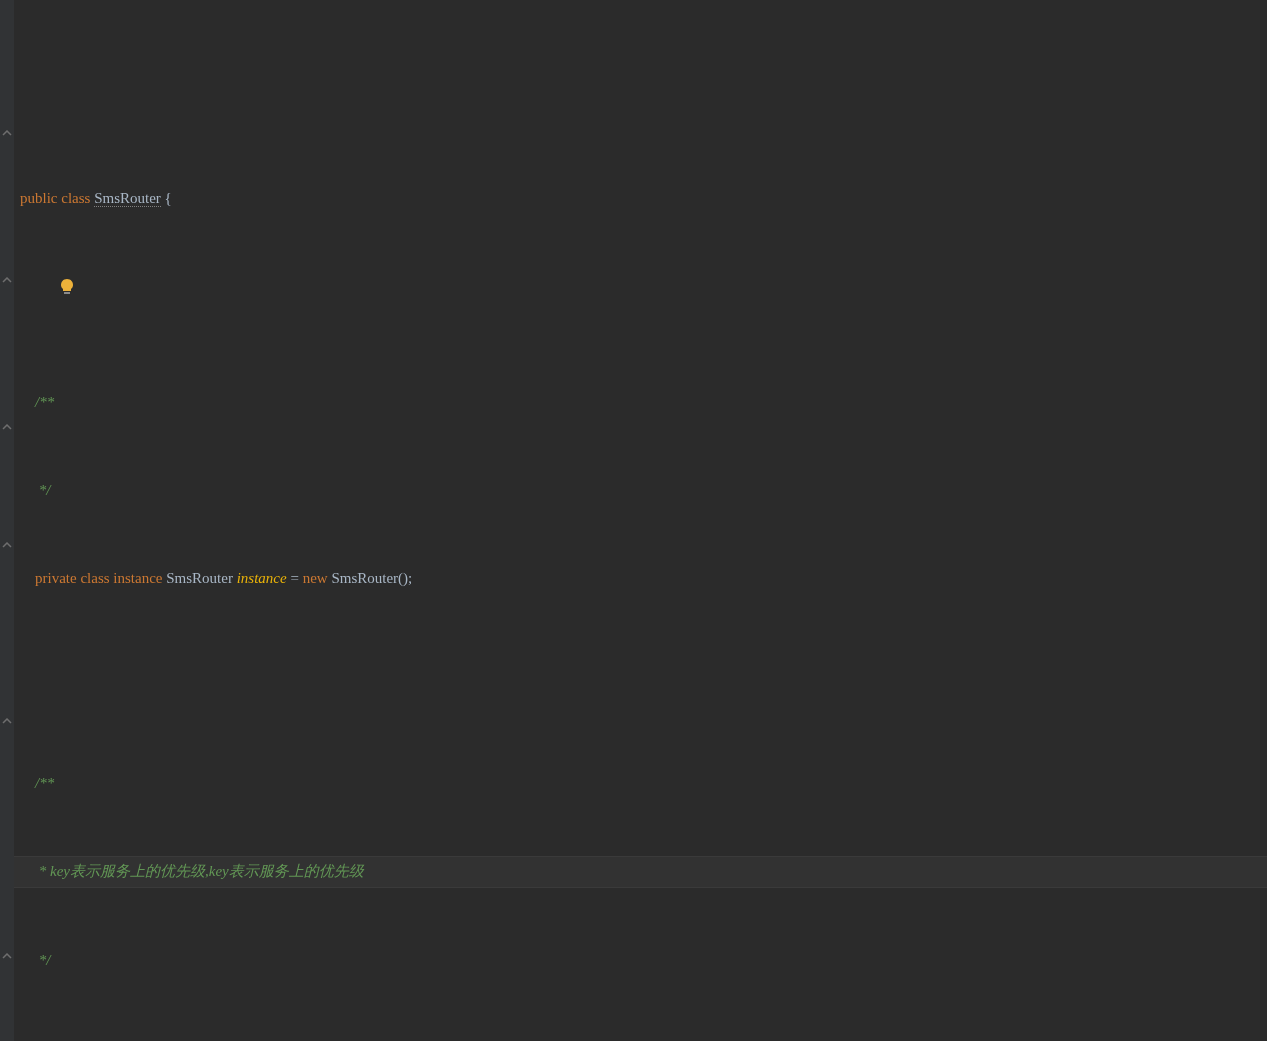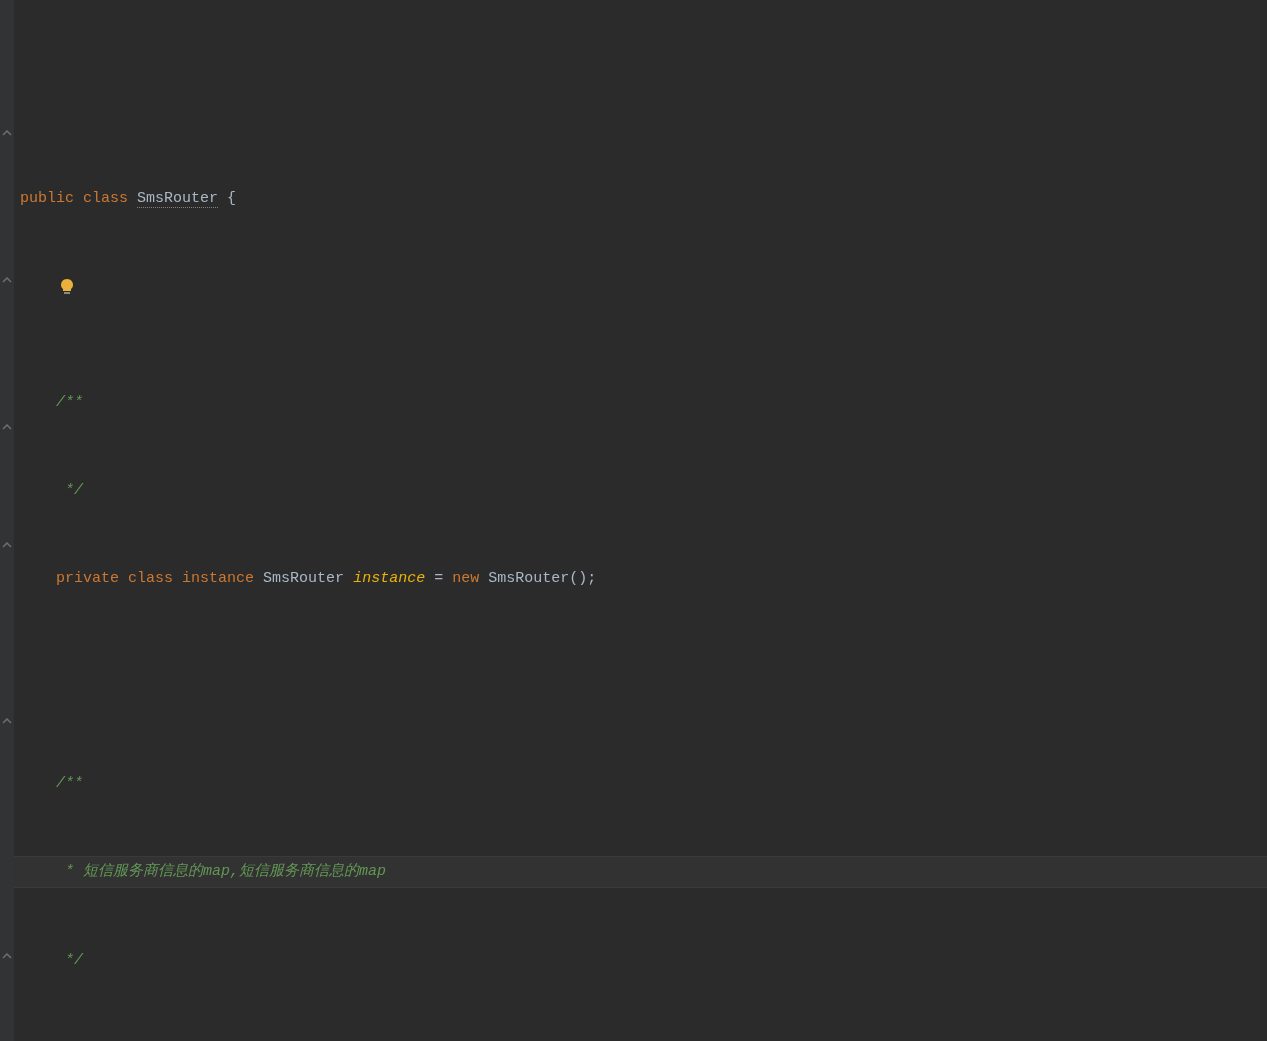--- a/index.html
+++ b/index.html
@@ -29,21 +29,21 @@
     .gutter-mark {
       position: absolute;
       left: 1px;
       width: 12px;
       height: 8px;
       display: flex;
       align-items: center;
       justify-content: center;
     }
     .gutter-mark svg { display: block; }
-    .line { padding-left: 6px; }
+    .line { padding-left: 6px; font-family: Liberation Serif, serif; }
     .line-highlight {
       background-color: #323232;
       border-top: 1px solid #3a3a3a;
       border-bottom: 1px solid #3a3a3a;
     }
     .bulb {
       position: absolute;
       left: 24px;
       width: 16px;
       height: 16px;
@@ -101,21 +101,21 @@
 
   <div class="line"><span class="kw">public</span> <span class="kw">class</span> <span class="cls cls-underline">SmsRouter</span> <span>{</span></div>
   <div class="line">&nbsp;</div>
 
   <div class="line">    <span class="comment">/**</span></div>
   <div class="line">    <span class="comment"> */</span></div>
   <div class="line">    <span class="kw">private</span> <span class="kw">class</span> <span class="kw">instance</span> <span class="cls">SmsRouter</span> <span class="field">instance</span> <span>=</span> <span class="kw">new</span> <span class="cls">SmsRouter()</span><span>;</span></div>
   <div class="line">&nbsp;</div>
 
   <div class="line">    <span class="comment">/**</span></div>
-  <div class="line line-highlight">    <span class="comment"> * 短信服务商信息的map,短信服务商信息的map</span></div>
+  <div class="line line-highlight">    <span class="comment"> * key表示服务上的优先级,key表示服务上的优先级</span></div>
   <div class="line">    <span class="comment"> */</span></div>
   
   
 
   
   
   
   
   
   

